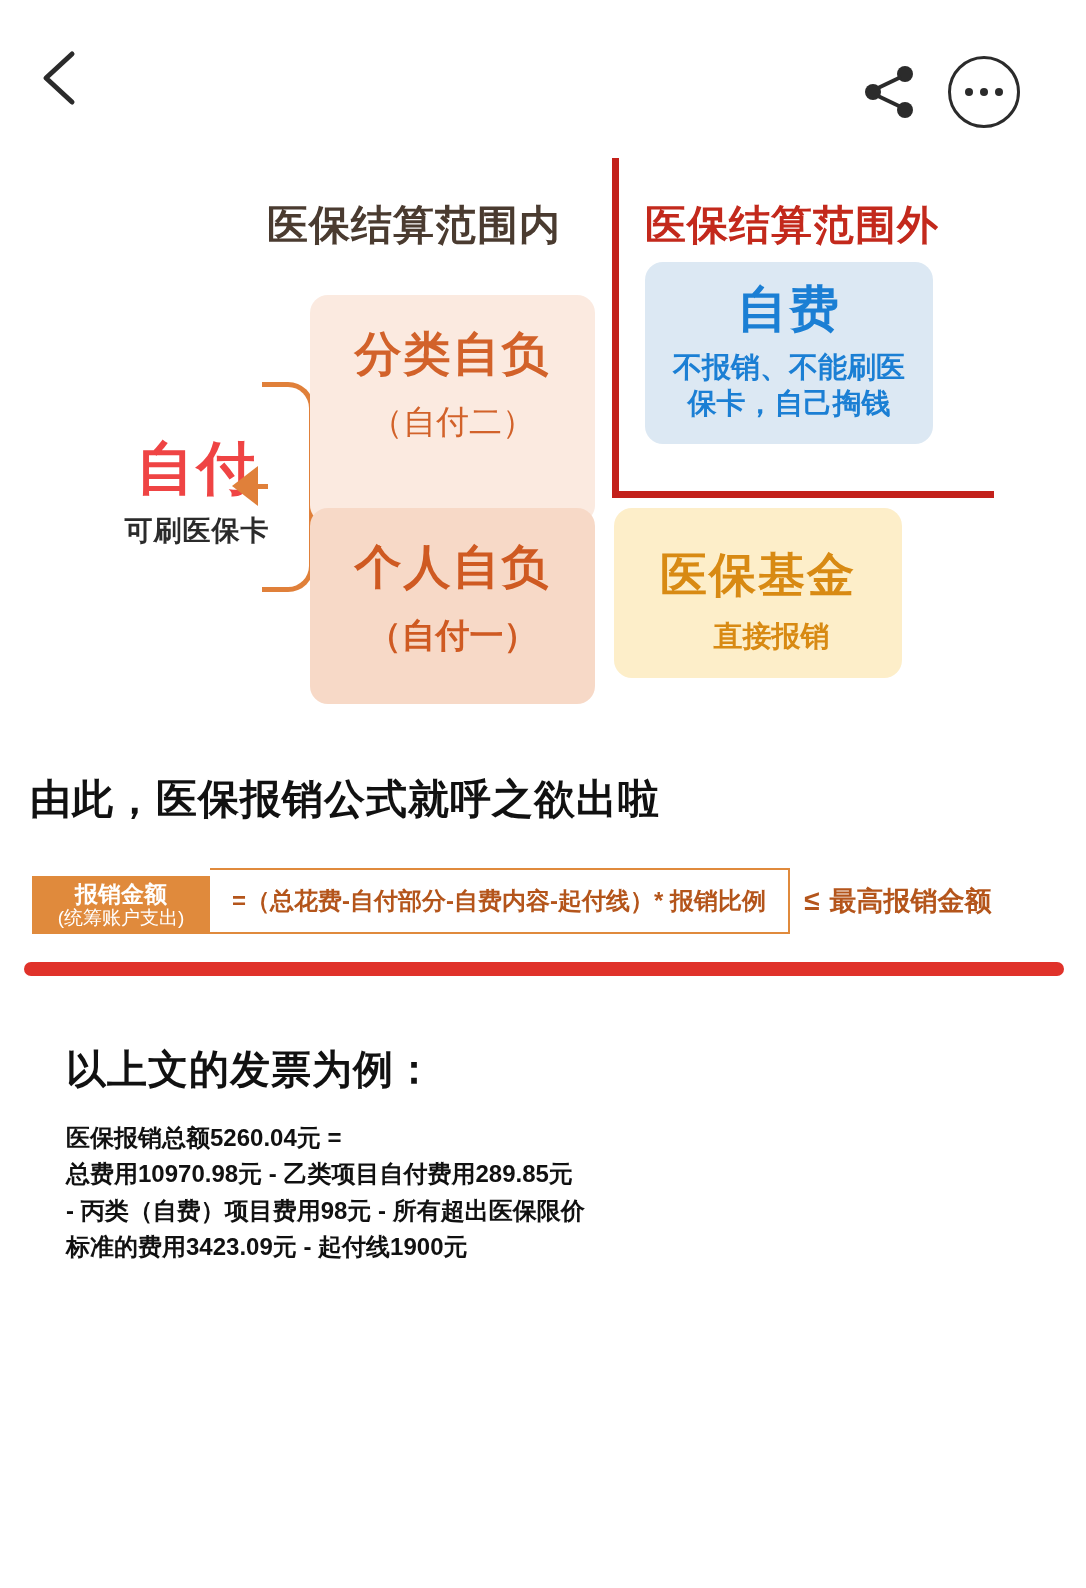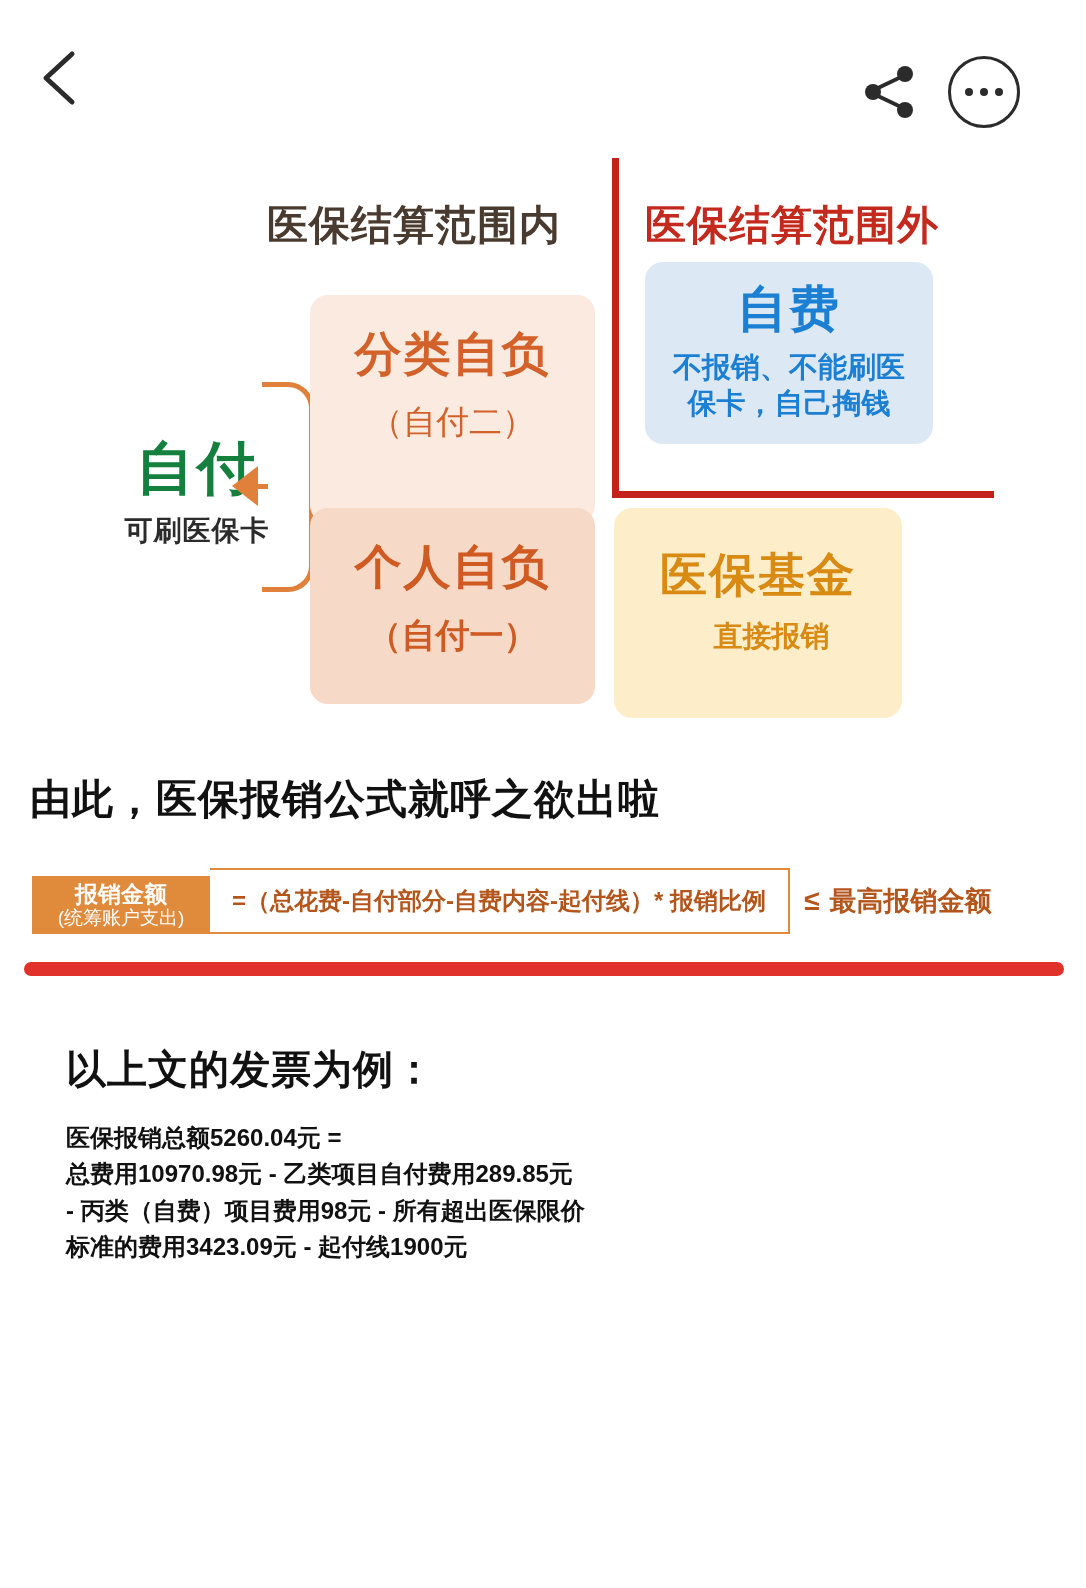--- a/index.html
+++ b/index.html
@@ -144,38 +144,38 @@
   }
   .card-zifei .t1 { color: #1b7fd4; font-size: 50px; margin-top: 14px; }
   .card-zifei .t2 {
     color: #1b7fd4; font-size: 29px; line-height: 1.25;
     margin-top: 6px; padding: 0 14px;
   }
 
   
   .card-jijin {
     left: 614px; top: 358px;
-    width: 288px; height: 210px;
+    width: 288px; height: 170px;
     background: #fdeec9;
   }
   .card-jijin .t1 { color: #d88a13; font-size: 47px; margin-top: 36px; }
   .card-jijin .t2 { color: #d88a13; font-size: 29px; margin-top: 10px; margin-left: 27px; }
 
   
   .zifu-label {
     position: absolute;
     left: 92px;
     top: 280px;
     width: 210px;
     text-align: center;
   }
   .zifu-label .big {
     font-size: 58px;
     font-weight: bold;
-    color: #15803d;
+    color: #ef4444;
     letter-spacing: 3px;
   }
   .zifu-label .small {
     font-size: 28px;
     color: #2b2b2b;
     font-weight: bold;
     margin-top: 4px;
     letter-spacing: 1px;
   }
   .bracket {

